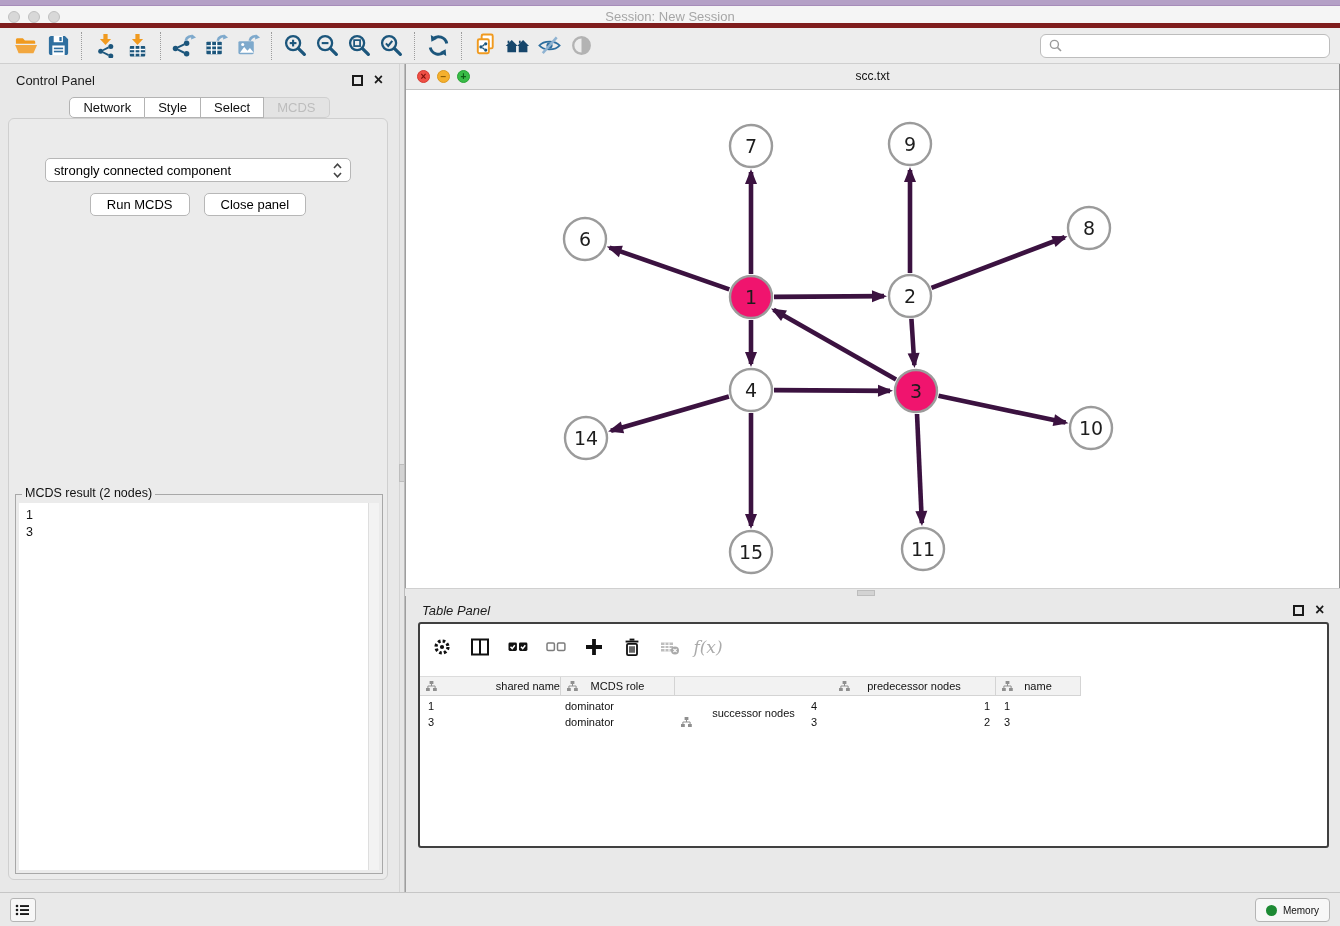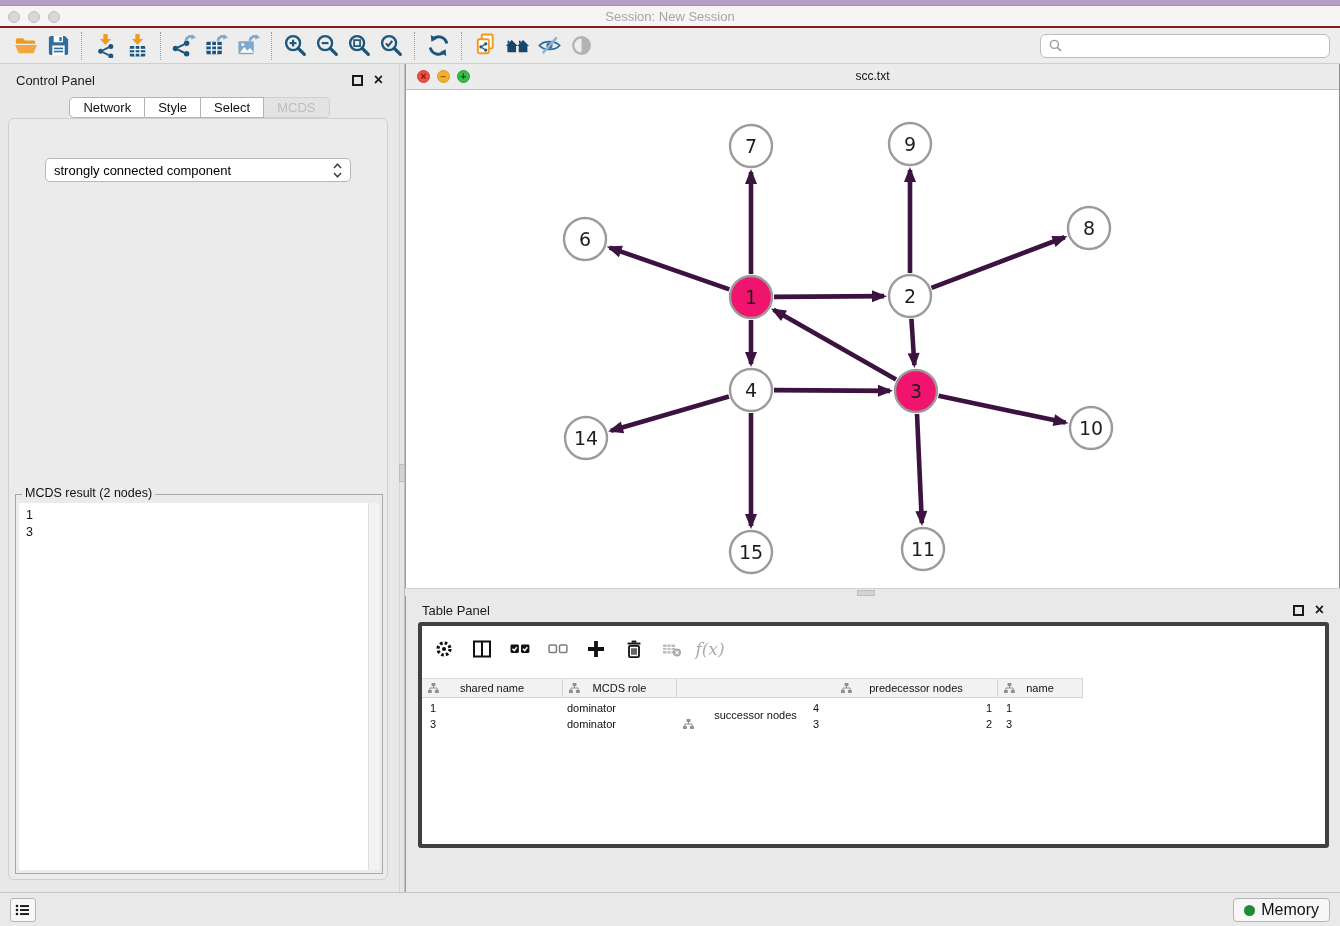--- a/index.html
+++ b/index.html
@@ -4,21 +4,21 @@
 <style>
   * { margin:0; padding:0; box-sizing:border-box; }
   html,body { width:1340px; height:926px; overflow:hidden;
     font-family:"Liberation Sans", sans-serif; background:#e9e9e9; }
   #app { position:relative; width:1340px; height:926px; background:#e9e9e9; }
 
   
   #top-strip { position:absolute; left:0; top:0; width:1340px; height:6px;
     background:#b4a0c6; border-bottom:1px solid #a68cb9; }
   #titlebar { position:absolute; left:0; top:6px; width:1340px; height:22px;
-    background:#f5f5f5; border-bottom:2px solid #7f1d1d; }
+    background:#f5f5f5; border-bottom:5px solid #7f1d1d; }
   .tl-group { position:absolute; left:8px; top:5px; display:flex; gap:8px; }
   .tl { width:12px; height:12px; border-radius:50%; background:#d8d8d8;
     border:1px solid #c0c0c0; position:relative; font-size:9px; line-height:10px;
     text-align:center; color:rgba(0,0,0,.55); font-weight:bold; }
   #titlebar .title { position:absolute; left:0; right:0; top:0; height:22px;
     text-align:center; line-height:21px; font-size:13px; color:#a6a6a6; }
 
   #toolbar { position:absolute; left:0; top:28px; width:1340px; height:36px;
     background:#ededed; border-bottom:1px solid #cfcfcf;
     display:flex; align-items:center; padding:0 10px; }
@@ -97,21 +97,21 @@
   .nl.grn { background:#39bb47; border:1px solid #27a335; color:#0c5d15; }
   #net-title .title { position:absolute; left:0; right:0; top:0; height:26px;
     text-align:center; line-height:25px; font-size:12px; color:#111; }
   #net-canvas { position:absolute; left:0; top:26px; right:0; bottom:0; background:#fff; }
   #graph-svg { position:absolute; left:0; top:0; }
 
   
   #table-panel { position:absolute; left:405px; top:596px; width:935px; height:296px;
     background:#e9e9e9; border-left:1px solid #9e9e9e; }
   #tp-content { position:absolute; left:12px; top:26px; width:911px; height:226px;
-    background:#fff; border:4px solid #404040; border-radius:3px; }
+    background:#fff; border:2px solid #404040; border-radius:3px; }
   #tp-toolbar { position:absolute; left:10px; top:6px; height:34px; display:flex;
     align-items:center; gap:14px; }
   .t2btn { width:24px; height:24px; display:flex; align-items:center;
     justify-content:center; cursor:pointer; }
   .t2btn.dis { cursor:default; }
   .fx { font-family:"DejaVu Serif", serif; font-style:italic; font-size:17px;
     color:#ababab; }
   #tp-header { position:absolute; left:0; top:52px; height:20px; display:flex;
     background:#f2f2f2; border-top:1px solid #dcdcdc; border-bottom:1px solid #d4d4d4; }
   .hcell { position:relative; display:flex; align-items:center; justify-content:center;
@@ -123,21 +123,21 @@
   #tp-tabs { position:absolute; left:0; right:0; top:268px; }
 
   
   #statusbar { position:absolute; left:0; top:892px; width:1340px; height:34px;
     background:#e9e9e9; border-top:1px solid #c6c6c6; }
   #menu-btn { position:absolute; left:10px; top:5px; width:26px; height:24px;
     background:#f7f7f7; border:1px solid #b5b5b5; border-radius:3px; display:flex;
     align-items:center; justify-content:center; cursor:pointer; }
   #memory-btn { position:absolute; right:10px; top:5px; height:24px; padding:0 10px;
     background:#f7f7f7; border:1px solid #b5b5b5; border-radius:4px; display:flex;
-    align-items:center; gap:6px; font-size:16px; color:#111; cursor:pointer; }
+    align-items:center; gap:6px; font-size:10px; color:#111; cursor:pointer; }
   #memory-dot { width:11px; height:11px; border-radius:50%; background:#1d8a34; }
 </style>
 </head>
 <body>
 
 <div id="app">
 
   <div id="top-strip"></div>
 
   <div id="titlebar">
@@ -340,20 +340,24 @@
         <div class="seg sel">MCDS</div>
       </div>
 
     <div id="cp-body">
       <div id="criterion">
         <span class="lbl">strongly connected component</span>
         <svg width="9" height="15" viewBox="0 0 9 15">
           <path d="M1 5 L4.5 1.2 L8 5" fill="none" stroke="#444" stroke-width="1.6"></path>
           <path d="M1 10 L4.5 13.8 L8 10" fill="none" stroke="#444" stroke-width="1.6"></path>
         </svg>
+      </div>
+      <div id="cp-buttons">
+        <div class="mac-btn">Run MCDS</div>
+        <div class="mac-btn">Close panel</div>
       </div>
 
       <div id="result-group">
         <div id="result-legend">MCDS result (2 nodes)</div>
         <div id="result-area">
           <div id="result-lines">
               <div class="rline">1</div>
               <div class="rline">3</div>
             </div>
           <div id="result-scroll"></div>
@@ -421,21 +425,21 @@
           <text x="345" y="462" text-anchor="middle" dy="0.35em" font-size="19" font-family="DejaVu Sans, sans-serif" fill="#1d1d1d">15</text>
         </svg>
     </div>
   </div>
 
   <div id="h-split">
     <div id="h-grip"></div>
   </div>
 
   <div id="table-panel">
-    <div class="panel-head" style="top:2px;">
+    <div class="panel-head" style="top:2px;font-style:italic;">
       <span>Table Panel</span>
       <span class="spacer"></span>
       <span class="float-btn"></span>
       <span class="close-btn">×</span>
     </div>
     <div id="tp-content">
       <div id="tp-toolbar">
           <div class="t2btn">
             <svg viewBox="0 0 20 20" width="20" height="20">
               <circle cx="10" cy="10" r="6" fill="none" stroke="#111" stroke-width="3.2" stroke-dasharray="2.6 2.1"></circle>
@@ -494,21 +498,21 @@
               </g>
               <circle cx="15" cy="13.5" r="4" fill="#a9a9a9"></circle>
               <path d="M13.4 11.9l3.2 3.2M16.6 11.9l-3.2 3.2" stroke="#fff" stroke-width="1.3"></path>
             </svg>
           </div>
           <div class="t2btn dis">
             <span class="fx">f(x)</span>
           </div>
         </div>
       <div id="tp-header">
-          <div class="hcell" style="width: 141px;">
+          <div class="hcell" style="width: 141px; justify-content: flex-end;">
             <svg class="tree" width="11" height="11" viewBox="0 0 11 11">
               <g fill="#8f8f8f">
                 <rect x="3.6" y="0" width="3.8" height="3"></rect>
                 <rect x="0" y="7" width="3.8" height="3"></rect>
                 <rect x="7" y="7" width="3.8" height="3"></rect>
               </g>
               <path d="M5.5 3v2M1.9 7V5h7.2v2" fill="none" stroke="#8f8f8f"></path>
             </svg>
             <span>shared name</span>
           </div>

